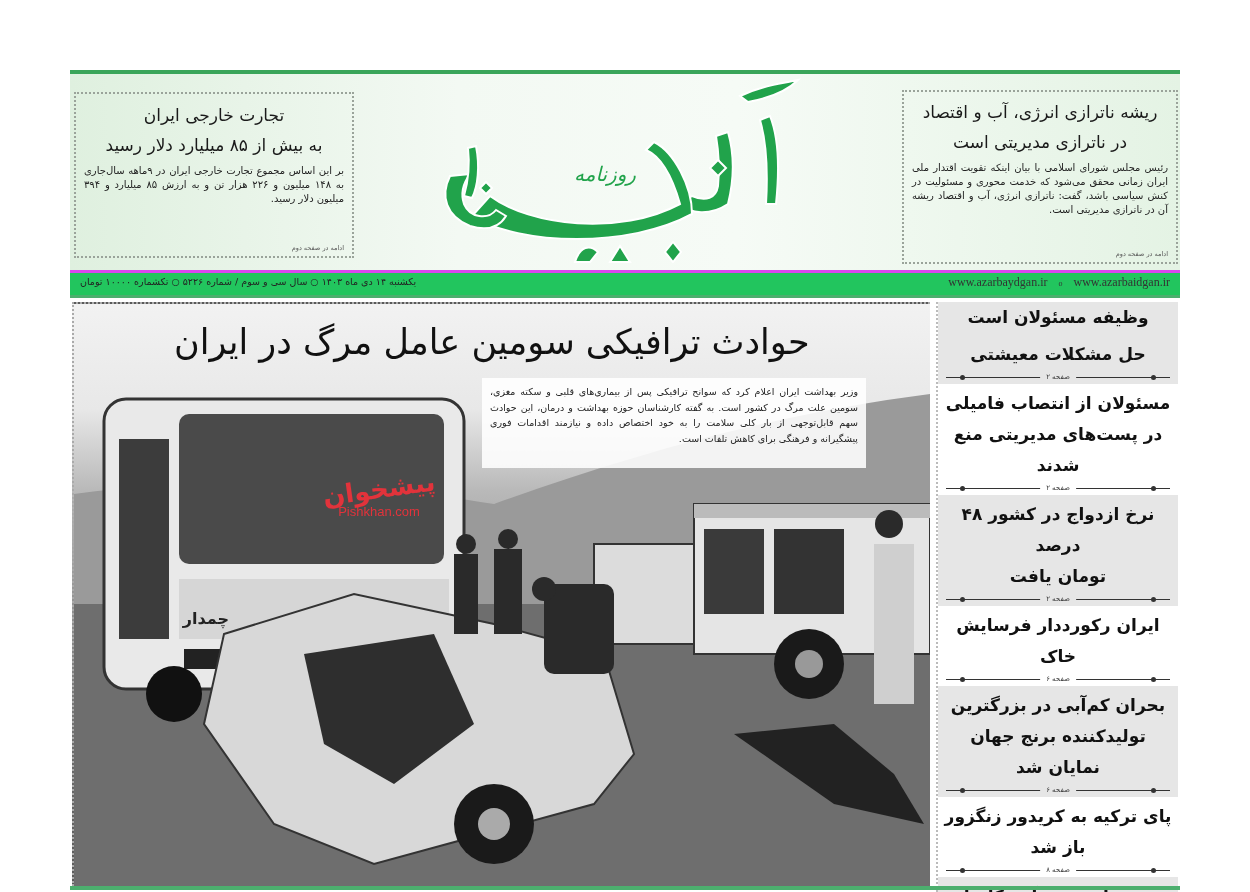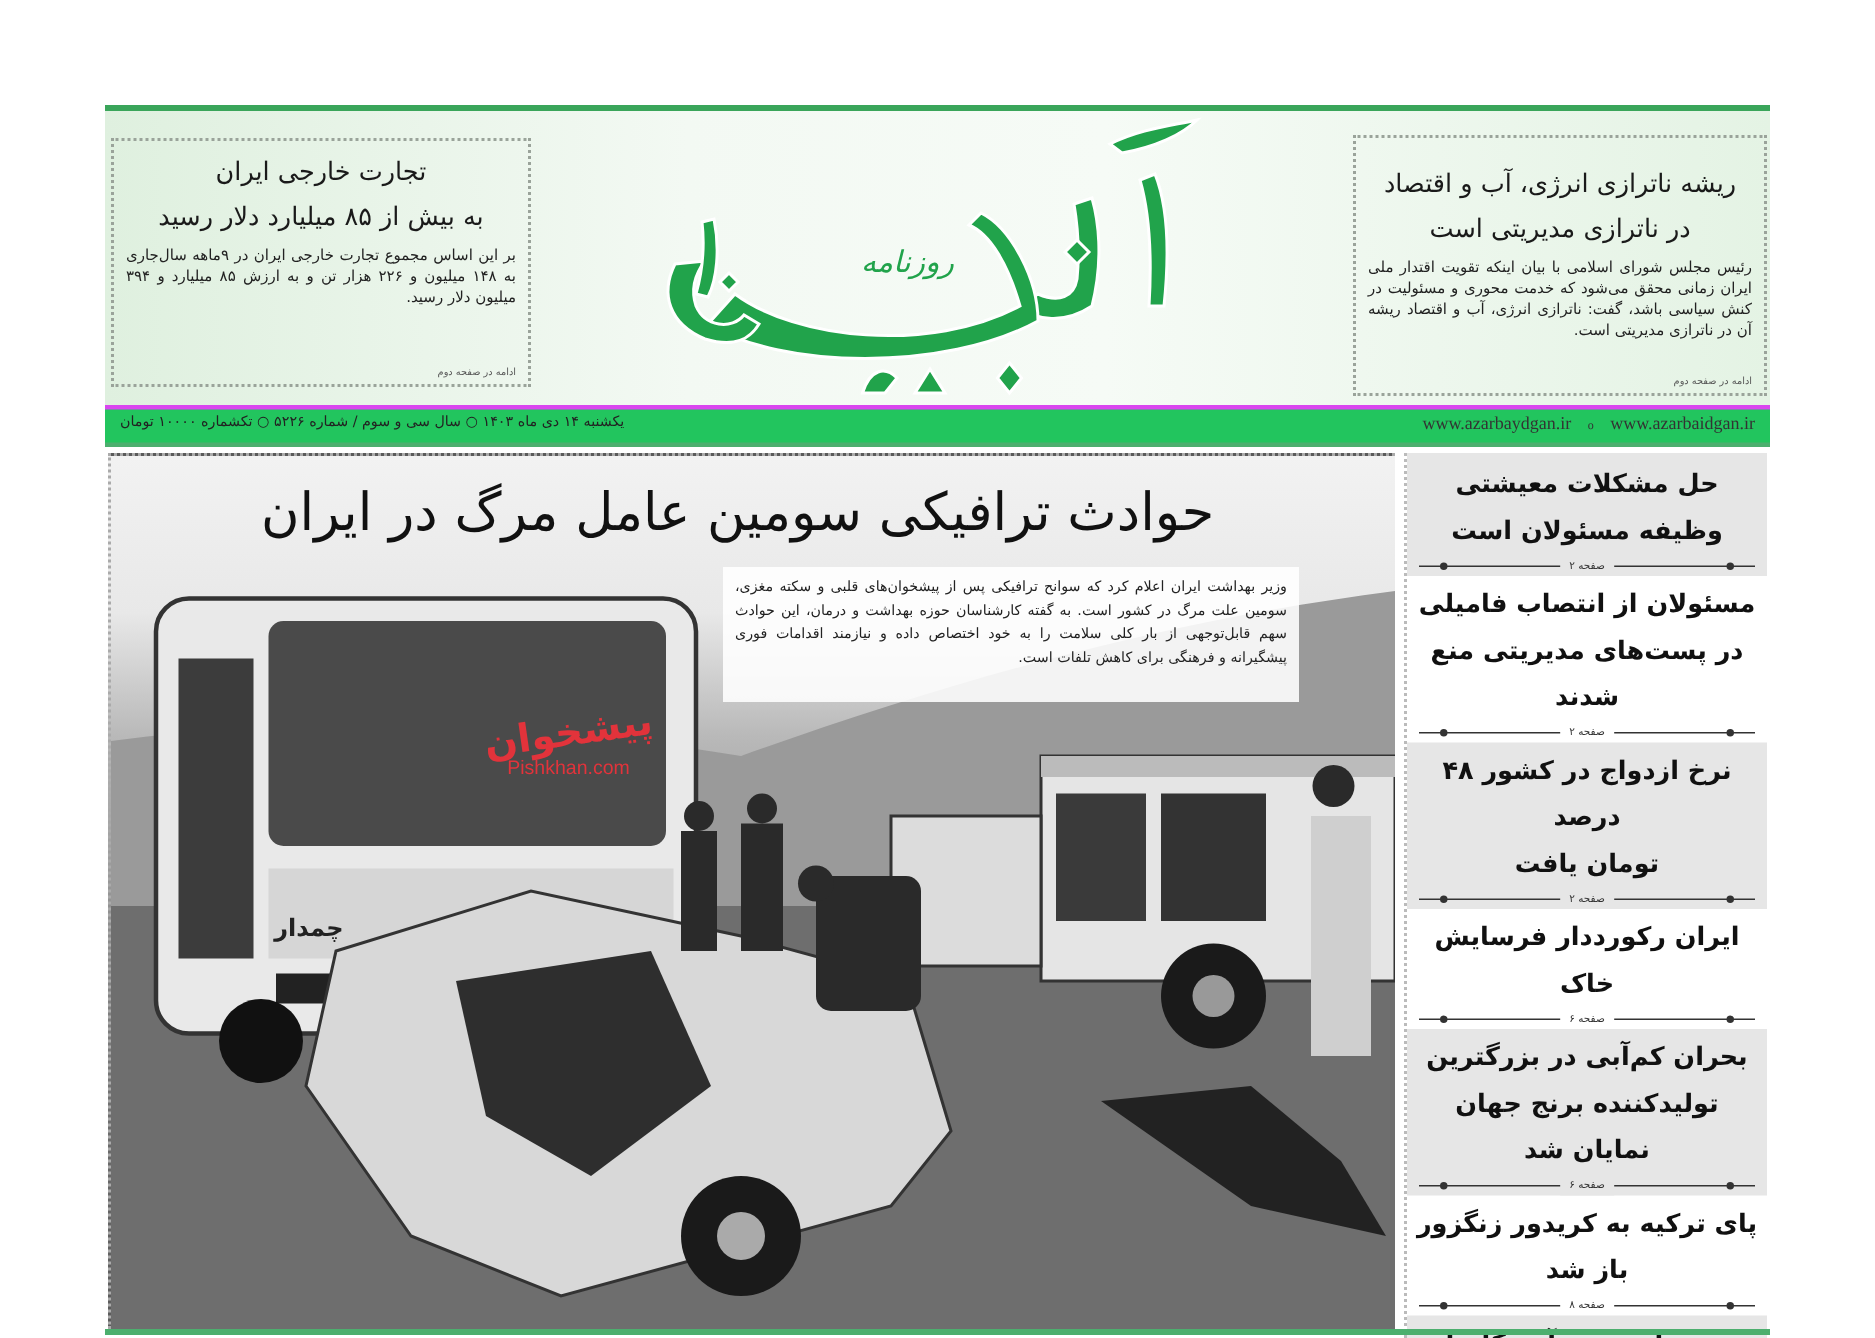--- a/index.html
+++ b/index.html
@@ -74,21 +74,21 @@
           <path d="M255 176 L263 166 L271 176 L263 186 Z"></path>
           <path d="M165 186 C170 170 180 168 188 176 L180 186 Z"></path>
           <path d="M300 92 l8 -8 l8 8 l-8 8 z"></path>
           <path d="M70 112 l6 -6 l6 6 l-6 6 z"></path>
         </g>
         <text x="195" y="105" fill="#21a34b" font-size="20" font-style="italic" text-anchor="middle" direction="rtl" font-family="DejaVu Sans, sans-serif">روزنامه</text>
       </svg>
     </div>
 
     <div class="box box-right">
-      <h2 style="margin-top:16px">ریشه ناترازی انرژی، آب و اقتصاد</h2>
+      <h2 style="margin-top:5px">ریشه ناترازی انرژی، آب و اقتصاد</h2>
       <h2>در ناترازی مدیریتی است</h2>
       <p>رئیس مجلس شورای اسلامی با بیان اینکه تقویت اقتدار ملی ایران زمانی محقق می‌شود که خدمت محوری و مسئولیت در کنش سیاسی باشد، گفت: ناترازی انرژی، آب و اقتصاد ریشه آن در ناترازی مدیریتی است.</p>
       <span class="cont">ادامه در صفحه دوم</span>
     </div>
   </div>
 
   <div class="datebar">
     <span class="date-text">یکشنبه ۱۴ دی ماه ۱۴۰۳ ○ سال سی و سوم / شماره ۵۲۲۶ ○ تکشماره ۱۰۰۰۰ تومان</span>
     <span class="site-text">
       <span>www.azarbaydgan.ir</span>
@@ -136,31 +136,31 @@
         <rect x="420" y="245" width="28" height="85"></rect>
           <circle cx="434" cy="235" r="10"></circle>
         <rect x="470" y="280" width="70" height="90" rx="10"></rect>
           <circle cx="470" cy="285" r="12"></circle>
         <rect x="800" y="240" width="40" height="160" fill="#cfcfcf"></rect>
           <circle cx="815" cy="220" r="14"></circle>
         <path d="M660 430 L760 420 L820 470 L850 520 L760 500 Z" fill="#222"></path>
       </g>
     </svg>
     <div class="headline">حوادث ترافیکی سومین عامل مرگ در ایران</div>
-    <div class="lead">وزیر بهداشت ایران اعلام کرد که سوانح ترافیکی پس از پیشخوان‌های قلبی و سکته مغزی، سومین علت مرگ در کشور است. به گفته کارشناسان حوزه بهداشت و درمان، این حوادث سهم قابل‌توجهی از بار کلی سلامت را به خود اختصاص داده و نیازمند اقدامات فوری پیشگیرانه و فرهنگی برای کاهش تلفات است.</div>
+    <div class="lead">وزیر بهداشت ایران اعلام کرد که سوانح ترافیکی پس از بیماری‌های قلبی و سکته مغزی، سومین علت مرگ در کشور است. به گفته کارشناسان حوزه بهداشت و درمان، این حوادث سهم قابل‌توجهی از بار کلی سلامت را به خود اختصاص داده و نیازمند اقدامات فوری پیشگیرانه و فرهنگی برای کاهش تلفات است.</div>
     <div class="watermark">
       <div class="fa">پیشخوان</div>
       <div class="en">Pishkhan.com</div>
     </div>
   </div>
 
   <div class="sidebar">
     <div class="item gray">
+      <h3 style="padding-top:0">وظیفه مسئولان است</h3>
       <h3 style="padding-top:6px">حل مشکلات معیشتی</h3>
-      <h3 style="padding-top:0">وظیفه مسئولان است</h3>
       <div class="rule">
           <div class="line"></div>
           <div class="dot-l"></div>
           <div class="dot-r"></div>
           <span class="pg" style="background:#e6e6e6">صفحه ۲</span>
         </div>
     </div>
     <div class="item">
       <h3>مسئولان از انتصاب فامیلی</h3>
       <h3 style="padding-top:0">در پست‌های مدیریتی منع شدند</h3>

